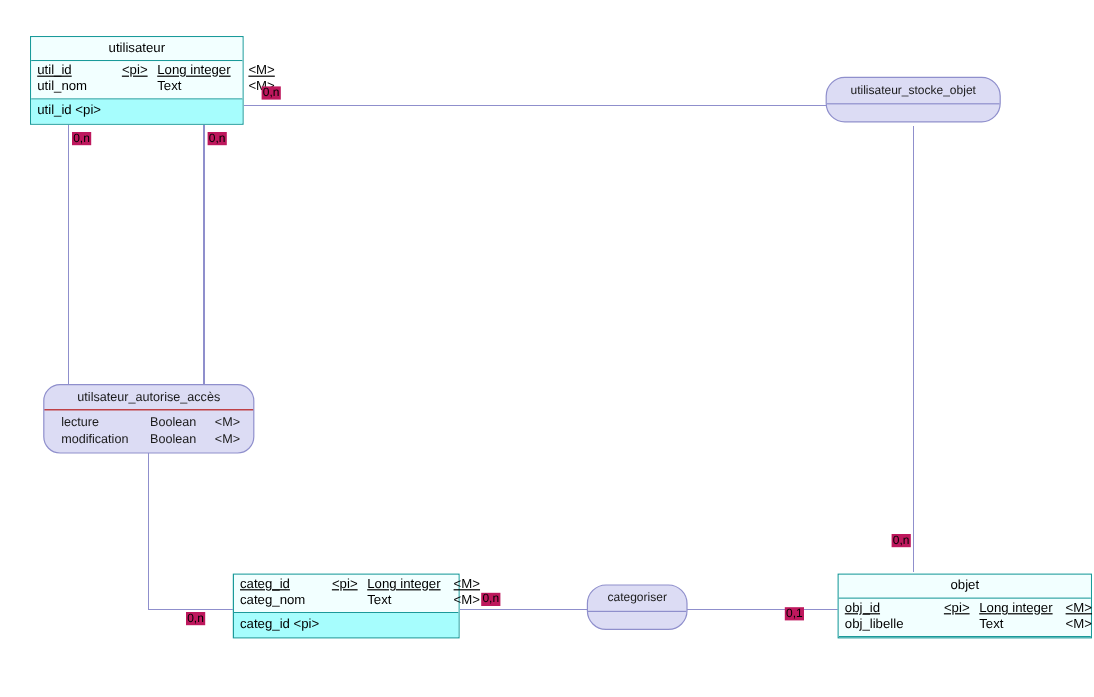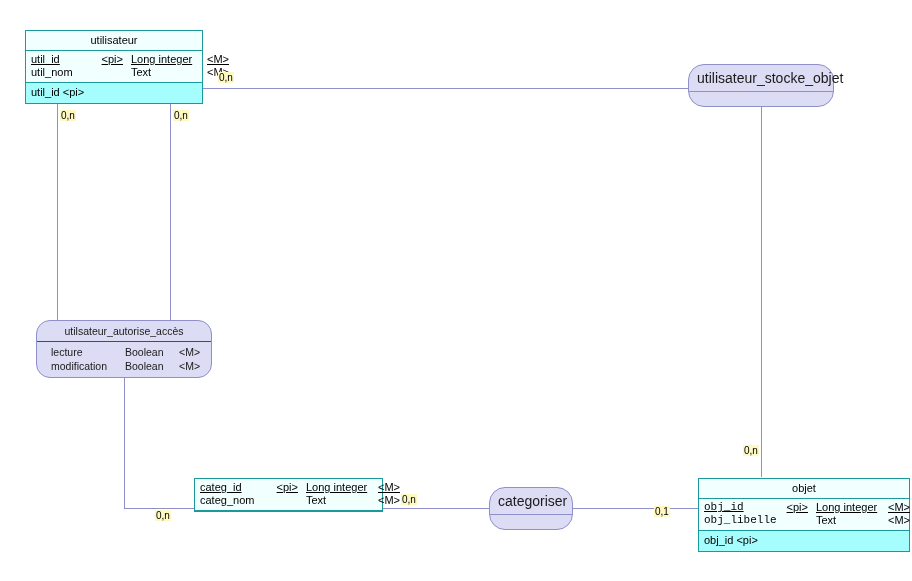--- a/index.html
+++ b/index.html
@@ -75,33 +75,33 @@
   .e-utilisateur .c-type { width: 76px; padding-left: 8px; }
   .e-utilisateur .c-man  { width: 0px; }
 
   
   .e-categorie .c-name { width: 62px; }
   .e-categorie .c-pi   { width: 36px; }
   .e-categorie .c-type { width: 72px; padding-left: 8px; }
   .e-categorie .c-man  { width: 0px; }
 
   
-  .e-objet .c-name { width: 62px; font-family: Liberation Mono, monospace; }
+  .e-objet .c-name { width: 62px; }
   .e-objet .c-pi   { width: 42px; }
   .e-objet .c-type { width: 72px; padding-left: 8px; }
   .e-objet .c-man  { width: 0px; }
 
   
   .relationship {
     position: absolute;
     border: 1px solid #8f8fcc;
     background: #dcdcf4;
     border-radius: 16px;
     box-sizing: border-box;
-    font-size: 14px;
+    font-size: 10px;
     text-align: center;
     color: #1a1a1a;
   }
   .relationship .rel-title {
     padding: 5px 8px 5px 8px;
     border-bottom: 1px solid #8f8fcc;
     white-space: nowrap;
   }
   .relationship .rel-body { height: 14px; }
 
@@ -127,21 +127,21 @@
   .assoc .attr-row .c-name { width: 74px; }
   .assoc .attr-row .c-type { width: 54px; }
   .assoc .attr-row .c-man  { width: 30px; text-align: left; }
 
   
   .card {
     position: absolute;
     font-size: 10px;
     color: #000000;
     white-space: nowrap;
-    background: #fef9c3;
+    background: #be185d;
     padding: 0 1px;
   }
 </style>
 </head>
 <body>
 
 <div id="canvas">
 
   <svg id="wires" viewBox="0 0 912 581" xmlns="http://www.w3.org/2000/svg">
     <g stroke="#8f8fcc" stroke-width="1" fill="none" shape-rendering="crispEdges">
@@ -210,20 +210,21 @@
         <span class="c-type">Long integer</span>
         <span class="c-man">&lt;M&gt;</span>
       </div>
       <div class="attr-row">
         <span class="c-name">categ_nom</span>
         <span class="c-pi"></span>
         <span class="c-type">Text</span>
         <span class="c-man">&lt;M&gt;</span>
       </div>
     </div>
+    <div class="ent-key">categ_id  &lt;pi&gt;</div>
   </div>
 
   <div class="relationship" style="left:489px; top:487px; width:84px;">
     <div class="rel-title">categoriser</div>
     <div class="rel-body"></div>
   </div>
 
   <div class="entity e-objet" style="left:698px; top:478px; width:212px;">
     <div class="ent-title">objet</div>
     <div class="ent-attrs">
@@ -233,21 +234,20 @@
         <span class="c-type">Long integer</span>
         <span class="c-man">&lt;M&gt;</span>
       </div>
       <div class="attr-row">
         <span class="c-name">obj_libelle</span>
         <span class="c-pi"></span>
         <span class="c-type">Text</span>
         <span class="c-man">&lt;M&gt;</span>
       </div>
     </div>
-    <div class="ent-key">obj_id  &lt;pi&gt;</div>
   </div>
 
   <div class="card" style="left:218px; top:72px;">0,n</div>
 
   <div class="card" style="left:60px; top:110px;">0,n</div>
 
   <div class="card" style="left:173px; top:110px;">0,n</div>
 
   <div class="card" style="left:155px; top:510px;">0,n</div>
 

